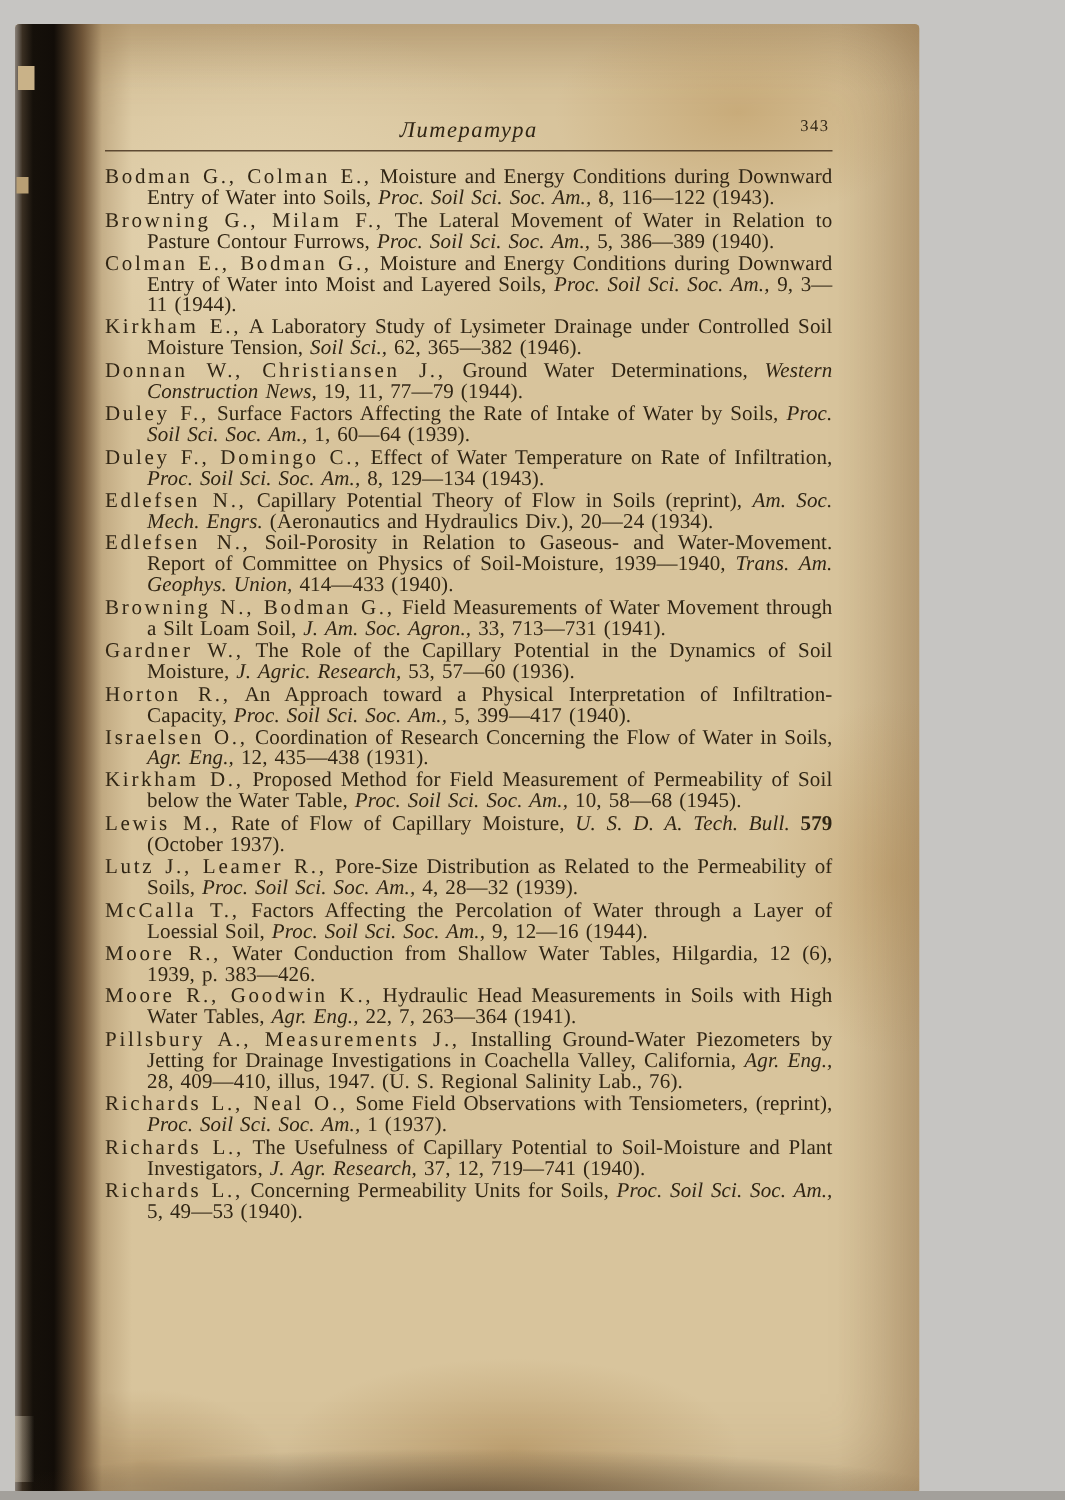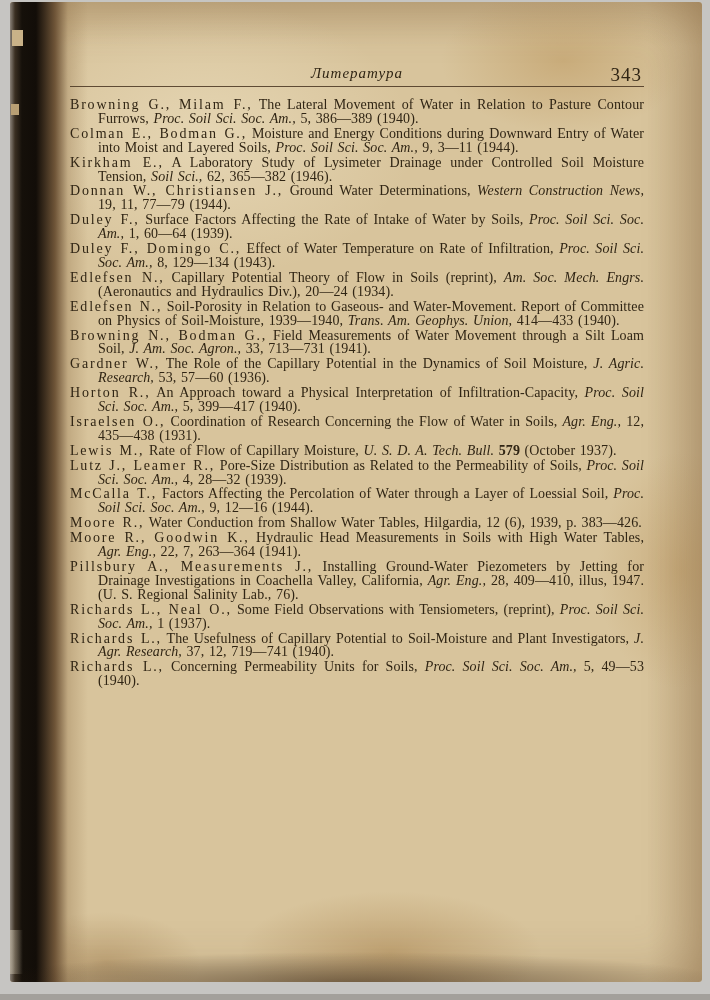--- a/index.html
+++ b/index.html
@@ -5,21 +5,21 @@
   html, body { margin:0; padding:0; }
   body {
     width:710px; height:1000px;
     background:#c6c5c2;
     font-family:"Liberation Serif", serif;
     position:relative;
     overflow:hidden;
   }
   
   .page {
-    position:absolute; left:10px; top:2px; width:692px; height:980px;
+    position:absolute; left:10px; top:16px; width:603px; height:980px;
     background-color:var(--paper, #d8c49c);
     background-image:
       radial-gradient(ellipse 300px 200px at 28% 14%, rgba(240,228,198,0.55), rgba(240,228,198,0) 70%),
       radial-gradient(ellipse 170px 100px at 80% 6%,  rgba(186,148,90,0.50), rgba(186,148,90,0) 72%),
       radial-gradient(ellipse 120px 170px at 97% 58%, rgba(183,146,90,0.42), rgba(183,146,90,0) 70%),
       radial-gradient(ellipse 210px 85px  at 55% 97%, rgba(168,130,76,0.50), rgba(168,130,76,0) 72%),
       radial-gradient(ellipse 130px 70px  at 14% 98%, rgba(160,124,74,0.42), rgba(160,124,74,0) 72%),
       linear-gradient(to bottom, rgba(150,115,70,0.22), rgba(150,115,70,0) 45px),
       linear-gradient(to left,   rgba(140,105,65,0.28), rgba(140,105,65,0) 55px);
     box-shadow: inset 0 0 55px rgba(110,80,45,0.38);
@@ -40,21 +40,21 @@
     position:absolute; left:0; right:0; bottom:0; height:52px;
     border-radius:0 0 3px 3px;
     background:radial-gradient(70% 40px at 50% 102%, rgba(55,38,22,0.55), rgba(55,38,22,0) 78%);
   }
   .table-edge { position:absolute; left:0; right:0; bottom:0; height:6px; background:#a3a09b; }
 
   
   .content { position:absolute; left:60px; right:58px; top:62px; color:var(--ink, #2f2414); }
   .header { position:relative; text-align:center; height:18px; }
   .title   { font-style:italic; font-size:15px; letter-spacing:1px; }
-  .pagenum { position:absolute; right:2px; top:0; font-size:19px; letter-spacing:1px;margin-left:36px; }
+  .pagenum { position:absolute; right:2px; top:0; font-size:11px; letter-spacing:1px;margin-left:36px; }
   .rule { border:none; border-top:1px solid rgba(72,52,32,0.85); margin:4px 0 11px 0; }
 
   .refs { }
   .ref {
     margin:0 0 1px 0;
     padding-left:28px; text-indent:-28px;
     text-align:justify;
     font-size:14px; line-height:13.9px;
     word-spacing:1px; letter-spacing:0.1px;
     hyphens:none;
@@ -73,32 +73,34 @@
     <div class="spot-c"></div>
   </div>
 
   <div class="content">
     <div class="header">
       <span class="title">Литература</span>
       <span class="pagenum">343</span>
     </div>
     <hr class="rule">
     <div class="refs">
+        <p class="ref"><span class="seg-author">Bodman G., Colman E.,</span><span class="seg-plain"> Moisture and Energy Conditions during Downward Entry of Water into Soils, </span><span class="seg-italic">Proc. Soil Sci. Soc. Am.,</span><span class="seg-plain"> 8, 116—122 (1943).</span></p>
         <p class="ref"><span class="seg-author">Browning G., Milam F.,</span><span class="seg-plain"> The Lateral Movement of Water in Relation to Pasture Contour Furrows, </span><span class="seg-italic">Proc. Soil Sci. Soc. Am.,</span><span class="seg-plain"> 5, 386—389 (1940).</span></p>
         <p class="ref"><span class="seg-author">Colman E., Bodman G.,</span><span class="seg-plain"> Moisture and Energy Conditions during Downward Entry of Water into Moist and Layered Soils, </span><span class="seg-italic">Proc. Soil Sci. Soc. Am.,</span><span class="seg-plain"> 9, 3—11 (1944).</span></p>
         <p class="ref"><span class="seg-author">Kirkham E.,</span><span class="seg-plain"> A Laboratory Study of Lysimeter Drainage under Controlled Soil Moisture Tension, </span><span class="seg-italic">Soil Sci.,</span><span class="seg-plain"> 62, 365—382 (1946).</span></p>
         <p class="ref"><span class="seg-author">Donnan W., Christiansen J.,</span><span class="seg-plain"> Ground Water Determinations, </span><span class="seg-italic">Western Construction News,</span><span class="seg-plain"> 19, 11, 77—79 (1944).</span></p>
         <p class="ref"><span class="seg-author">Duley F.,</span><span class="seg-plain"> Surface Factors Affecting the Rate of Intake of Water by Soils, </span><span class="seg-italic">Proc. Soil Sci. Soc. Am.,</span><span class="seg-plain"> 1, 60—64 (1939).</span></p>
         <p class="ref"><span class="seg-author">Duley F., Domingo C.,</span><span class="seg-plain"> Effect of Water Temperature on Rate of Infiltration, </span><span class="seg-italic">Proc. Soil Sci. Soc. Am.,</span><span class="seg-plain"> 8, 129—134 (1943).</span></p>
         <p class="ref"><span class="seg-author">Edlefsen N.,</span><span class="seg-plain"> Capillary Potential Theory of Flow in Soils (reprint), </span><span class="seg-italic">Am. Soc. Mech. Engrs.</span><span class="seg-plain"> (Aeronautics and Hydraulics Div.), 20—24 (1934).</span></p>
         <p class="ref"><span class="seg-author">Edlefsen N.,</span><span class="seg-plain"> Soil-Porosity in Relation to Gaseous- and Water-Movement. Report of Committee on Physics of Soil-Moisture, 1939—1940, </span><span class="seg-italic">Trans. Am. Geophys. Union,</span><span class="seg-plain"> 414—433 (1940).</span></p>
         <p class="ref"><span class="seg-author">Browning N., Bodman G.,</span><span class="seg-plain"> Field Measurements of Water Movement through a Silt Loam Soil, </span><span class="seg-italic">J. Am. Soc. Agron.,</span><span class="seg-plain"> 33, 713—731 (1941).</span></p>
         <p class="ref"><span class="seg-author">Gardner W.,</span><span class="seg-plain"> The Role of the Capillary Potential in the Dynamics of Soil Moisture, </span><span class="seg-italic">J. Agric. Research,</span><span class="seg-plain"> 53, 57—60 (1936).</span></p>
         <p class="ref"><span class="seg-author">Horton R.,</span><span class="seg-plain"> An Approach toward a Physical Interpretation of Infiltration-Capacity, </span><span class="seg-italic">Proc. Soil Sci. Soc. Am.,</span><span class="seg-plain"> 5, 399—417 (1940).</span></p>
         <p class="ref"><span class="seg-author">Israelsen O.,</span><span class="seg-plain"> Coordination of Research Concerning the Flow of Water in Soils, </span><span class="seg-italic">Agr. Eng.,</span><span class="seg-plain"> 12, 435—438 (1931).</span></p>
+        <p class="ref"><span class="seg-author">Kirkham D.,</span><span class="seg-plain"> Proposed Method for Field Measurement of Permeability of Soil below the Water Table, </span><span class="seg-italic">Proc. Soil Sci. Soc. Am.,</span><span class="seg-plain"> 10, 58—68 (1945).</span></p>
         <p class="ref"><span class="seg-author">Lewis M.,</span><span class="seg-plain"> Rate of Flow of Capillary Moisture, </span><span class="seg-italic">U. S. D. A. Tech. Bull.</span><span class="seg-bold"> 579</span><span class="seg-plain"> (October 1937).</span></p>
         <p class="ref"><span class="seg-author">Lutz J., Leamer R.,</span><span class="seg-plain"> Pore-Size Distribution as Related to the Permeability of Soils, </span><span class="seg-italic">Proc. Soil Sci. Soc. Am.,</span><span class="seg-plain"> 4, 28—32 (1939).</span></p>
         <p class="ref"><span class="seg-author">McCalla T.,</span><span class="seg-plain"> Factors Affecting the Percolation of Water through a Layer of Loessial Soil, </span><span class="seg-italic">Proc. Soil Sci. Soc. Am.,</span><span class="seg-plain"> 9, 12—16 (1944).</span></p>
         <p class="ref"><span class="seg-author">Moore R.,</span><span class="seg-plain"> Water Conduction from Shallow Water Tables, Hilgardia, 12 (6), 1939, p. 383—426.</span></p>
         <p class="ref"><span class="seg-author">Moore R., Goodwin K.,</span><span class="seg-plain"> Hydraulic Head Measurements in Soils with High Water Tables, </span><span class="seg-italic">Agr. Eng.,</span><span class="seg-plain"> 22, 7, 263—364 (1941).</span></p>
         <p class="ref"><span class="seg-author">Pillsbury A., Measurements J.,</span><span class="seg-plain"> Installing Ground-Water Piezometers by Jetting for Drainage Investigations in Coachella Valley, California, </span><span class="seg-italic">Agr. Eng.,</span><span class="seg-plain"> 28, 409—410, illus, 1947. (U. S. Regional Salinity Lab., 76).</span></p>
         <p class="ref"><span class="seg-author">Richards L., Neal O.,</span><span class="seg-plain"> Some Field Observations with Tensiometers, (reprint), </span><span class="seg-italic">Proc. Soil Sci. Soc. Am.,</span><span class="seg-plain"> 1 (1937).</span></p>
         <p class="ref"><span class="seg-author">Richards L.,</span><span class="seg-plain"> The Usefulness of Capillary Potential to Soil-Moisture and Plant Investigators, </span><span class="seg-italic">J. Agr. Research,</span><span class="seg-plain"> 37, 12, 719—741 (1940).</span></p>
         <p class="ref"><span class="seg-author">Richards L.,</span><span class="seg-plain"> Concerning Permeability Units for Soils, </span><span class="seg-italic">Proc. Soil Sci. Soc. Am.,</span><span class="seg-plain"> 5, 49—53 (1940).</span></p>
       </div>

